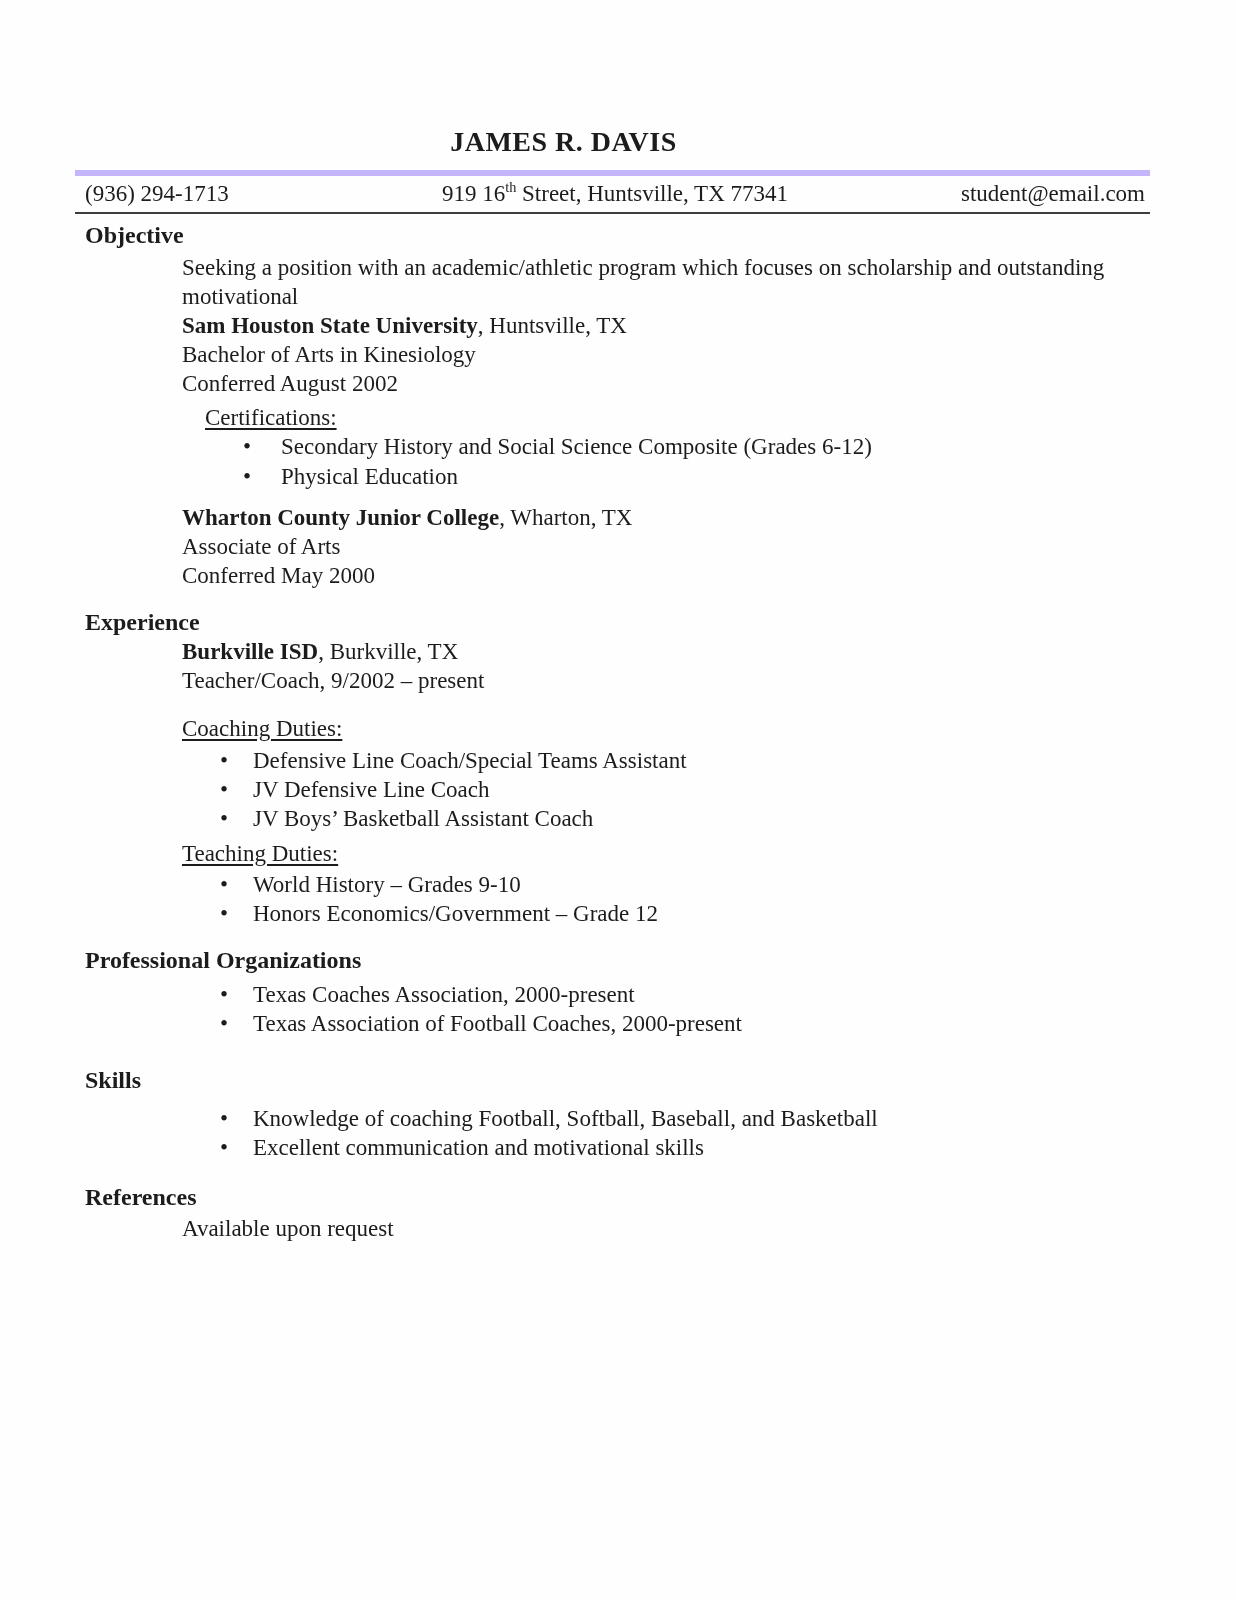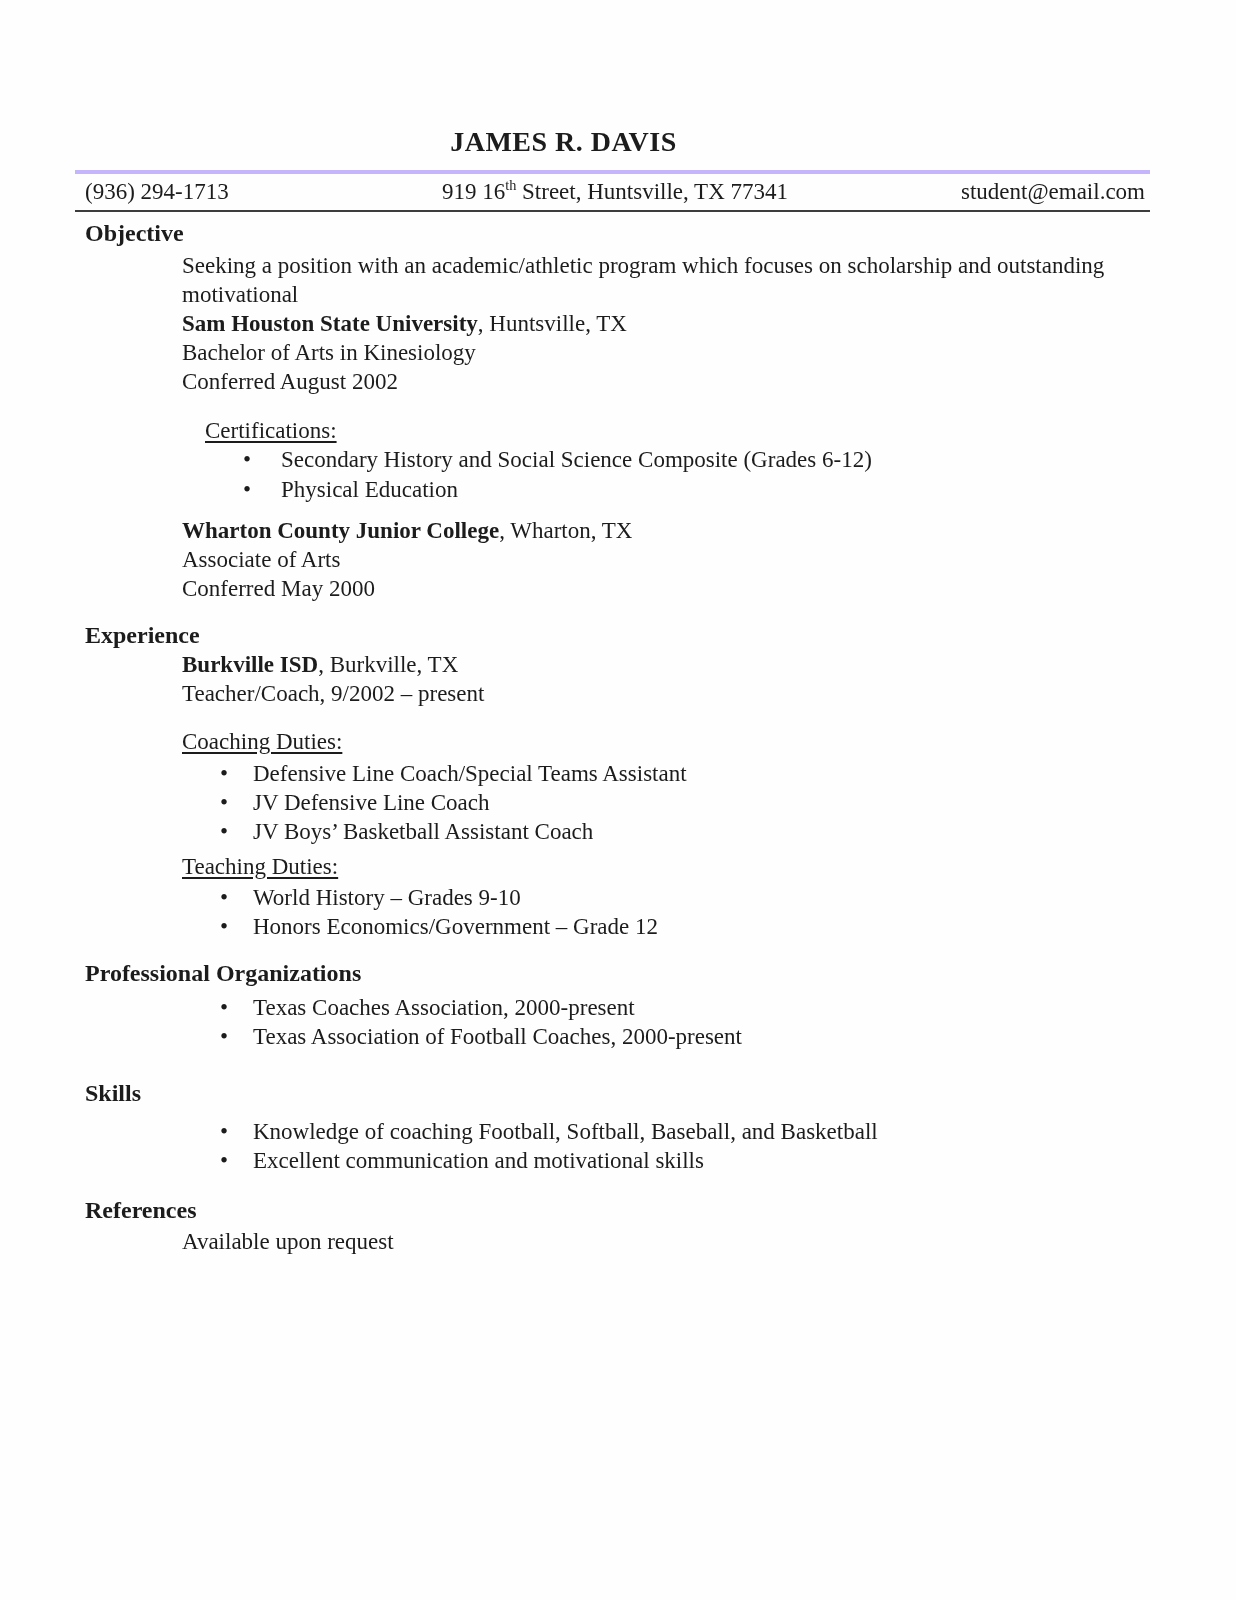--- a/index.html
+++ b/index.html
@@ -15,21 +15,21 @@
 
   .resume-name {
     font-size: 28px; font-weight: bold; line-height: 32px;
     text-align: center; letter-spacing: 0.5px;
     margin: 0;
   }
 
   .contact-bar {
     margin: 12px 0 0 -10px;
     width: 1075px;
-    border-top: 4px solid #c4b5fd;
+    border-top: 6px solid #c4b5fd;
     border-bottom: 2px solid #3d3d3d;
     padding: 4px 0 4px 0;
     display: flex; align-items: baseline;
     font-size: 23px; line-height: 28px;
   }
   .contact-left  { flex: 1 1 0; padding-left: 10px; white-space: nowrap; }
   .contact-center{ flex: 1.7 1 0; text-align: center; white-space: nowrap; }
   .contact-right { flex: 1 1 0; text-align: right; padding-right: 5px; white-space: nowrap; }
   sup.ordinal { font-size: 0.62em; line-height: 0; }
 
@@ -54,21 +54,21 @@
   .bullet-deep .dot { width: 38px; }
   .bullet-std  { margin-left: 135px; }
   .bullet-std .dot { width: 33px; }
   .edu-row { line-height: 30px; }
 
   .bold { font-weight: bold; }
 
   .mt-objective-h { margin-top: 7px; }
   .mt-objective-t { margin-top: 3px; }
   .mt-education-h { margin-top: 19px; }
-  .mt-certs { margin-top: 20px; }
+  .mt-certs { margin-top: 5px; }
   .mt-school2 { margin-top: 11px; }
   .mt-experience-h { margin-top: 18px; }
   .mt-coach-label { margin-top: 19px; }
   .mt-coach-first { margin-top: 3px; }
   .mt-teach-label { margin-top: 6px; }
   .mt-teach-first { margin-top: 2px; }
   .mt-orgs-h { margin-top: 18px; }
   .mt-orgs-first { margin-top: 5px; }
   .mt-skills-h { margin-top: 28px; }
   .mt-skills-first { margin-top: 9px; }

